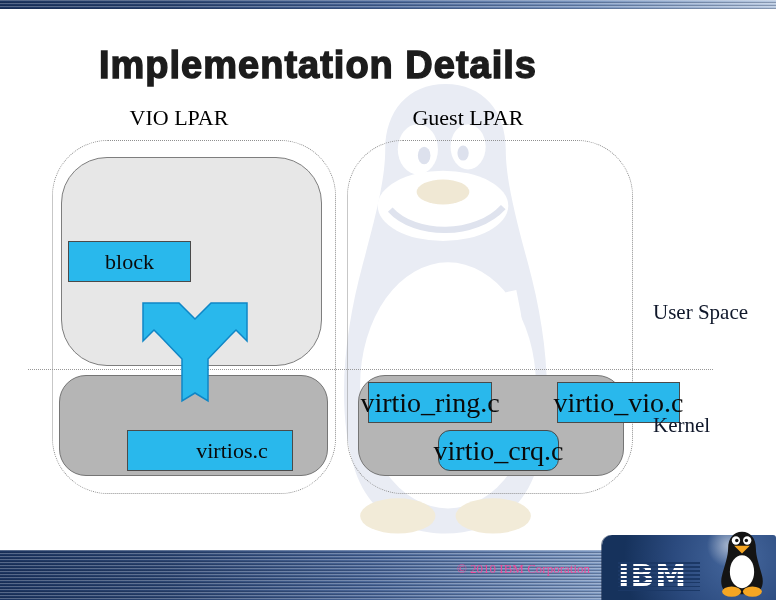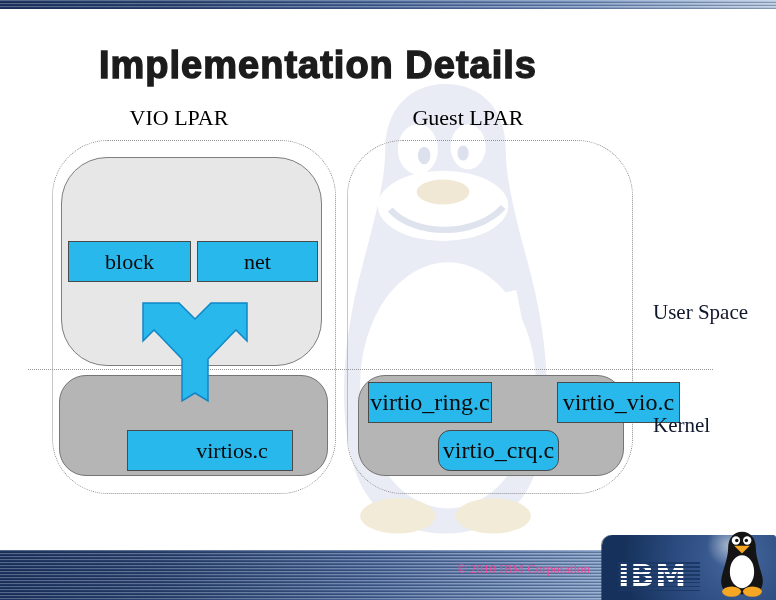--- a/index.html
+++ b/index.html
@@ -36,21 +36,21 @@
 
   .us-box{position:absolute;left:61px;top:157px;width:259px;height:207px;background:#e7e7e7;
           border:1px solid #7e7e7e;border-radius:46px;}
   .kr-box{position:absolute;top:375px;height:99px;background:#b5b5b5;
           border:1px solid #757575;border-radius:27px;}
   .kr-box.left{left:59px;width:267px;}
   .kr-box.right{left:358px;width:264px;}
 
   .module{position:absolute;height:39px;background:#29b8ec;border:1px solid #4a4a4a;
           display:flex;align-items:center;justify-content:center;font-size:22px;color:#0a0a0a;}
-  .module.small{font-size:24px;}
+  .module.small{font-size:28px;}
   .m-block{left:68px;top:241px;width:121px;}
   .m-net{left:197px;top:241px;width:119px;}
   .m-virtios{left:127px;top:430px;width:120px;padding-left:44px;}
   .m-ring{left:368px;top:382px;width:122px;}
   .m-vio{left:524px;top:382px;width:121px;margin-left:33px;}
   .m-crq{left:438px;top:430px;width:119px;border-radius:12px;}
 
   .arrow-svg{position:absolute;left:141px;top:301px;}
   .watermark{position:absolute;left:318px;top:84px;}
 
@@ -104,21 +104,20 @@
 
   <div class="container-dashed left z1"></div>
   <div class="container-dashed right z1"></div>
 
   <div class="us-box z1"></div>
 
   <div class="kr-box left z1"></div>
   <div class="kr-box right z1"></div>
 
   <div class="module m-block z2">block</div>
-  <div class="module m-net z2">net</div>
   <div class="module m-virtios z2">virtios.c</div>
 
   <div class="module small m-ring z2">virtio_ring.c</div>
   <div class="module small m-vio z2">virtio_vio.c</div>
   <div class="module small m-crq z2">virtio_crq.c</div>
 
   <svg class="arrow-svg z2" width="108" height="102" viewBox="141 301 108 102">
     <polygon fill="#29b8ec" stroke="#0f86c6" stroke-width="1.5" points="143,303 179,303 195,319 211,303 247,303 247,341 236,330 230,336 208,359
               208,401 195,393 182,401 182,359 160,336 154,330 143,341"></polygon>
   </svg>

